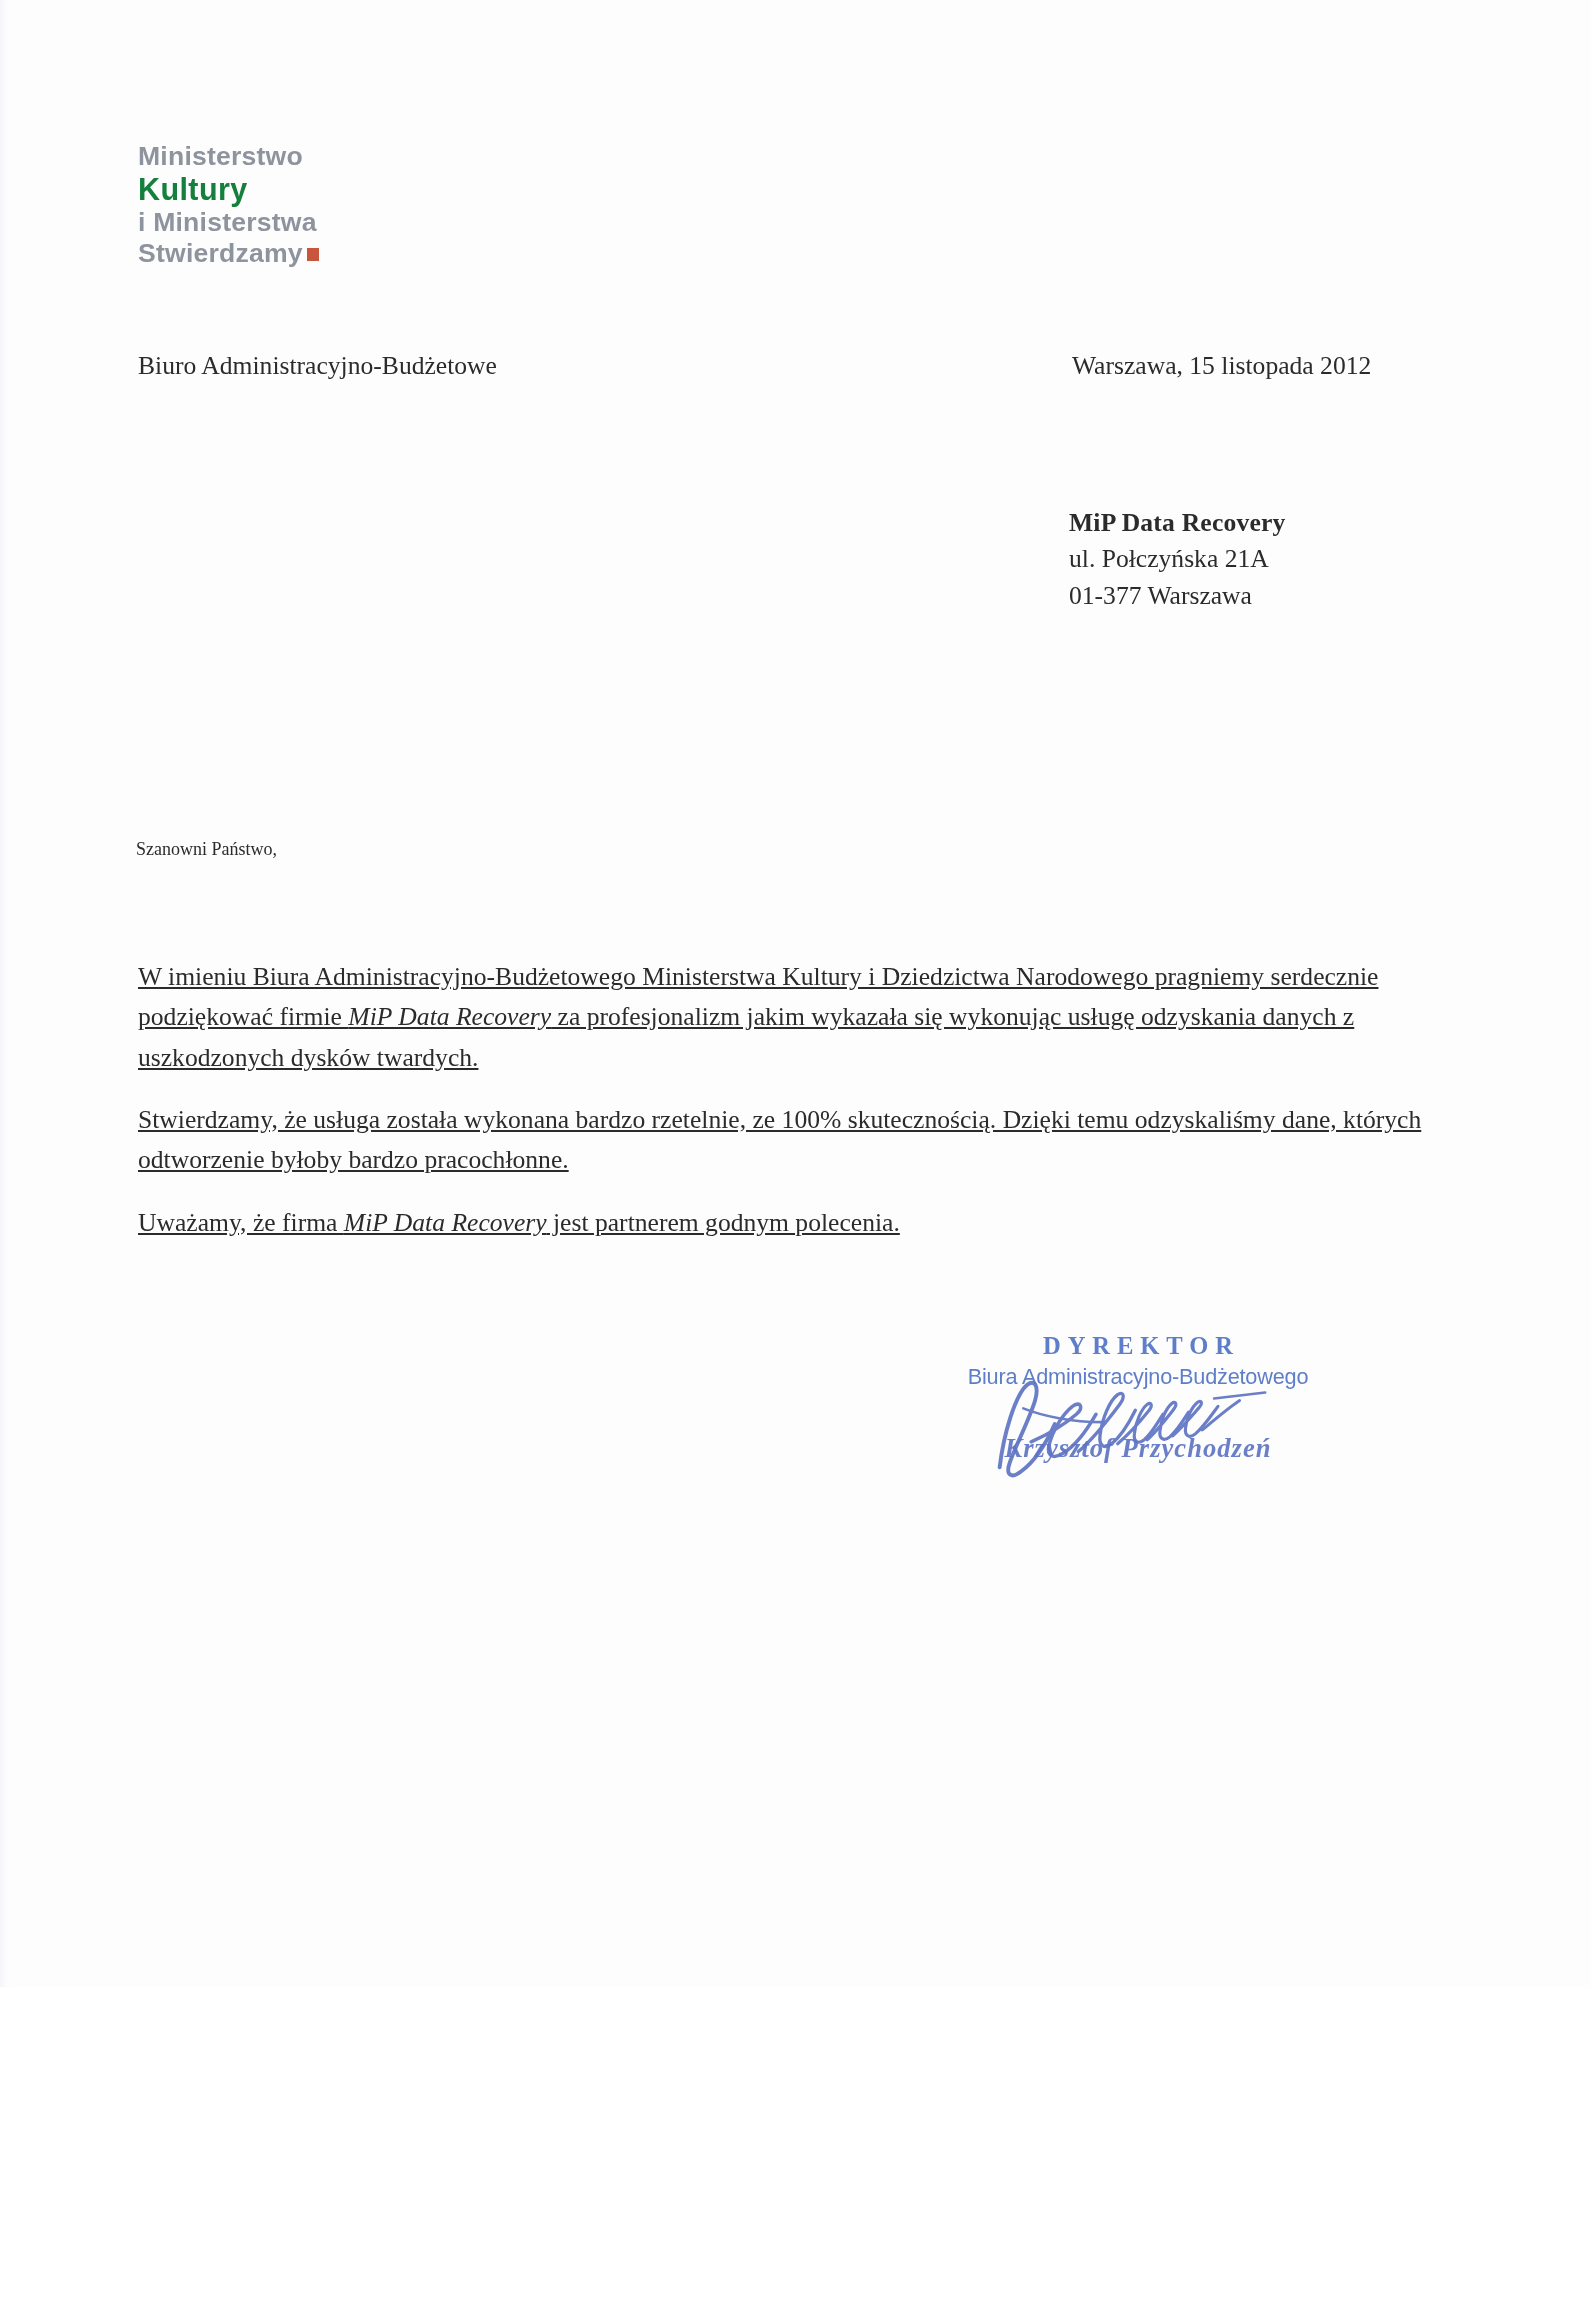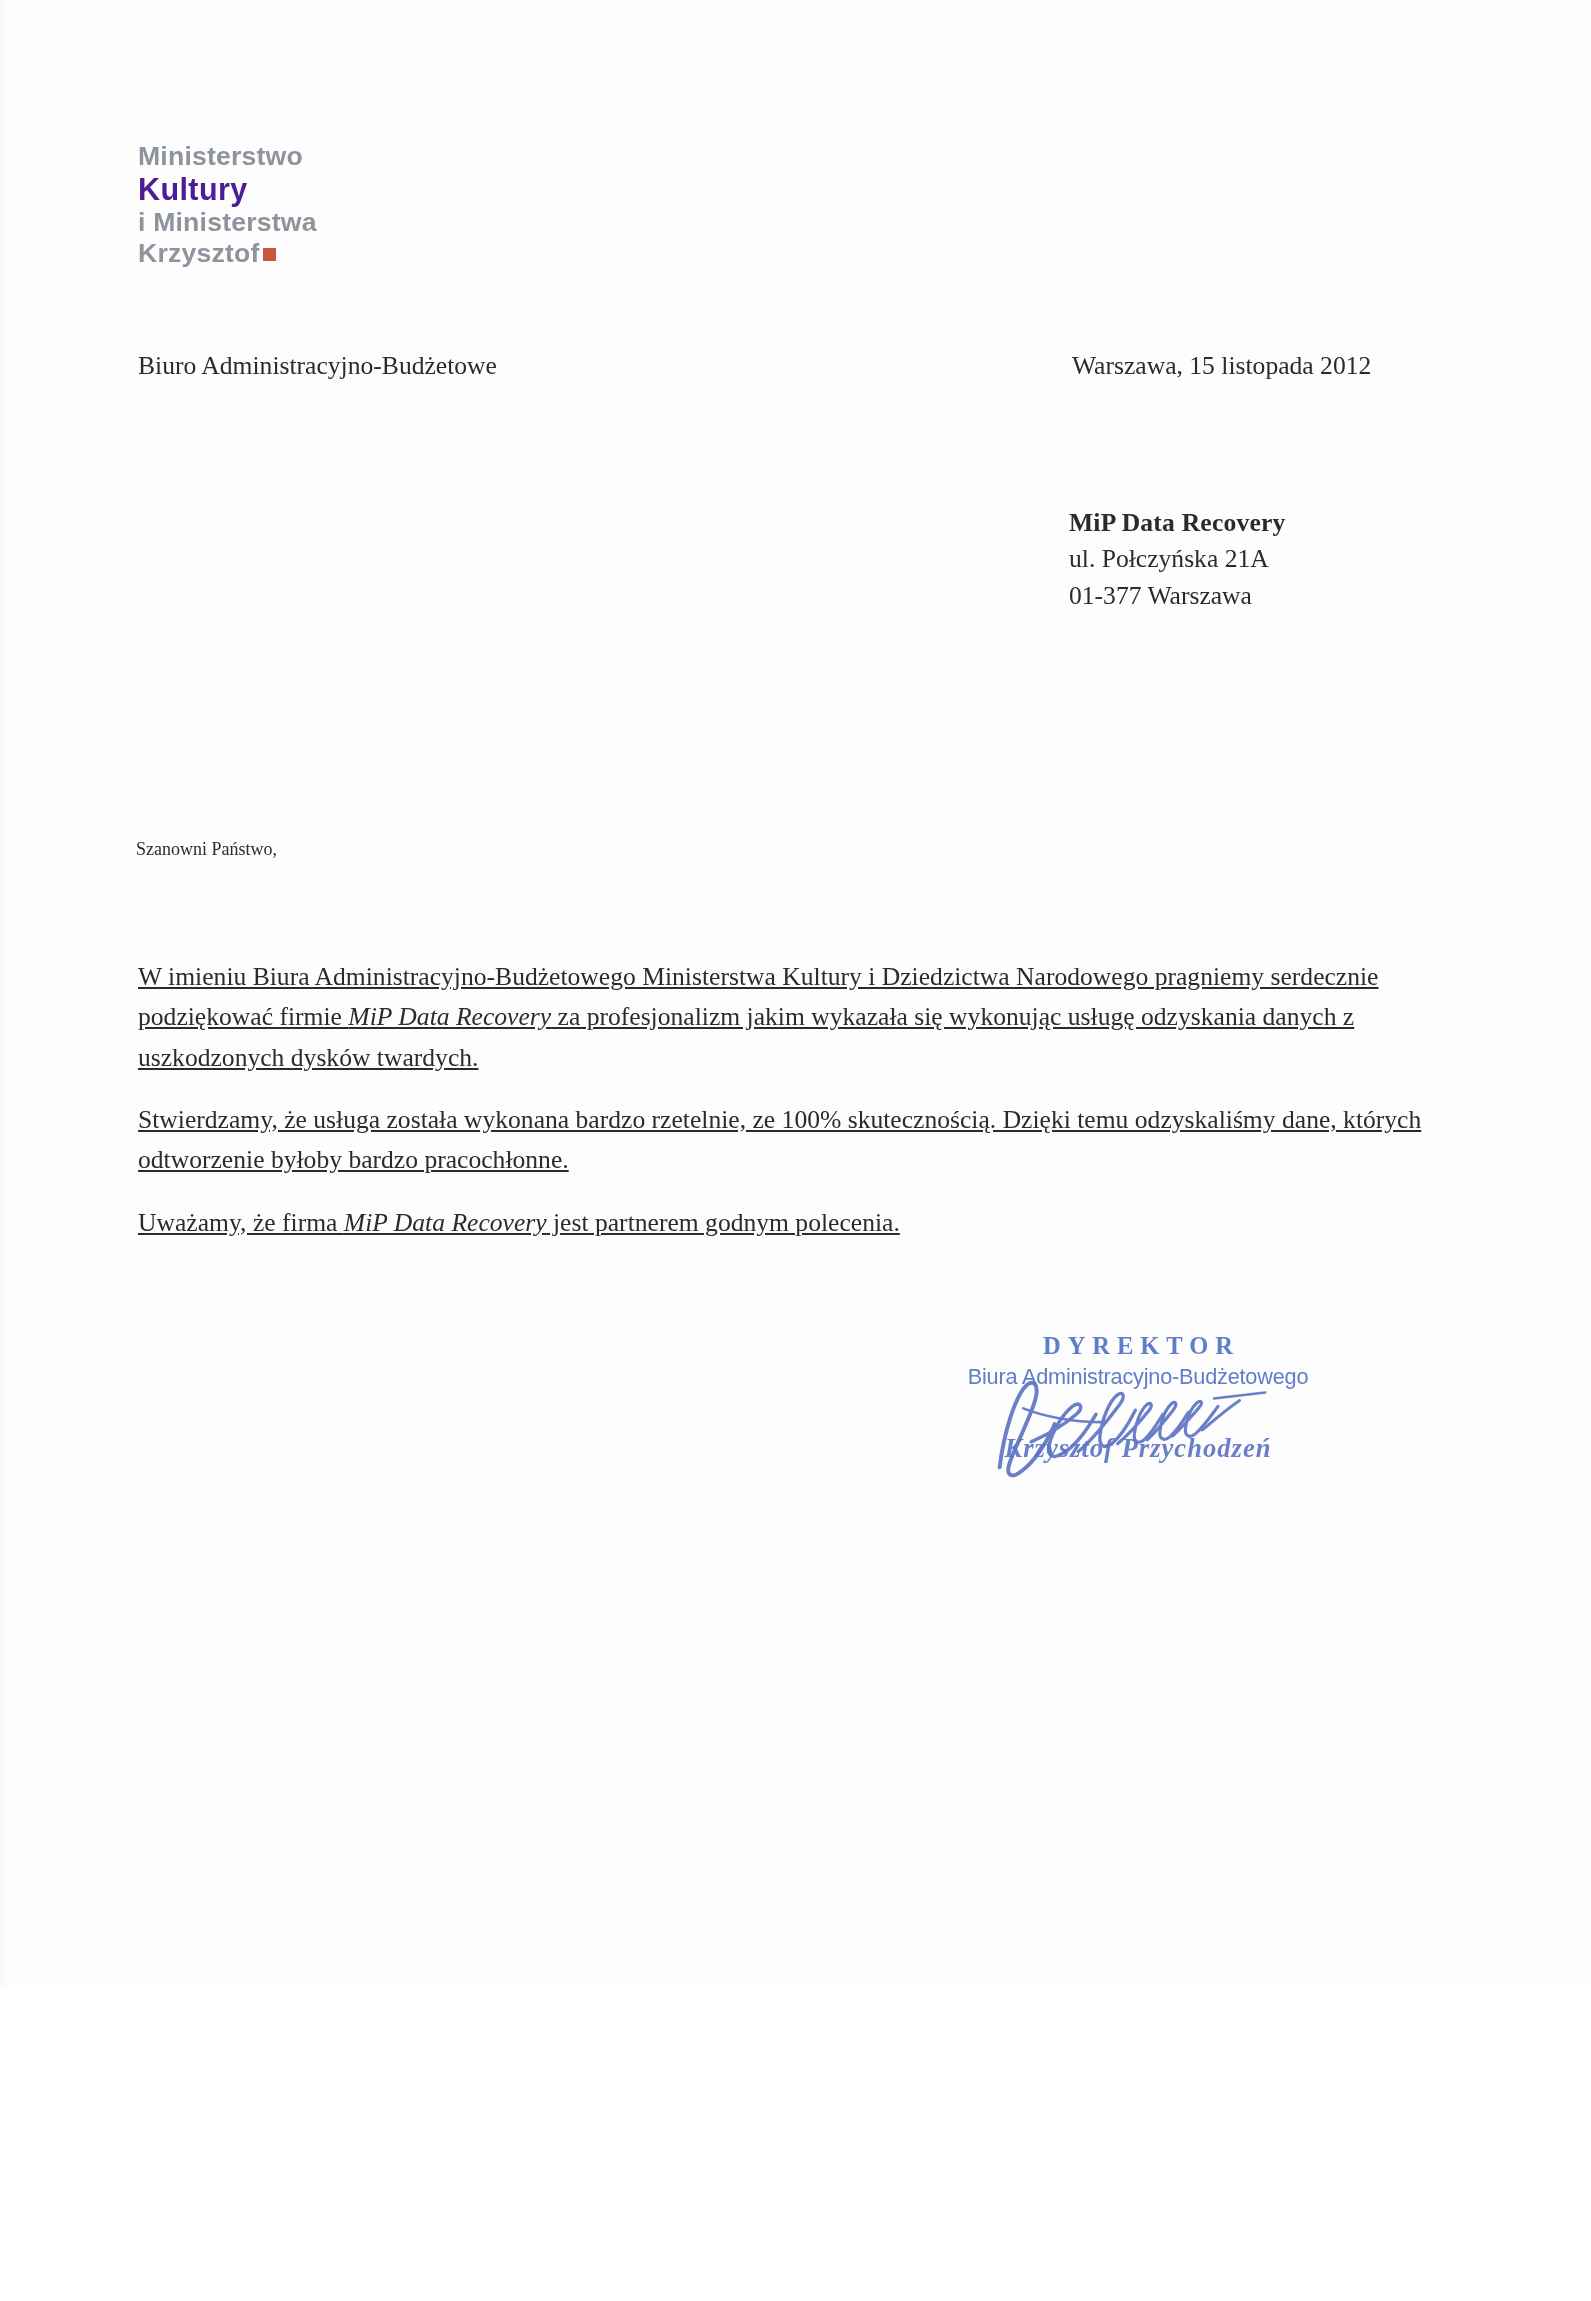--- a/index.html
+++ b/index.html
@@ -35,21 +35,21 @@
     font-family: "Liberation Sans", "DejaVu Sans", sans-serif;
     font-weight: bold;
     line-height: 1.16;
     letter-spacing: 0.2px;
   }
   .logo-line {
     font-size: 26.6px;
     white-space: nowrap;
   }
   .logo-gray { color: #8d949d; }
-  .logo-red  { color: #4c1d95; font-size: 30.5px; letter-spacing: 0.4px; }
+  .logo-red  { color: #15803d; font-size: 30.5px; letter-spacing: 0.4px; }
   .logo-dot {
     display: inline-block;
     width: 12.8px;
     height: 12.8px;
     background: #c8553d;
     margin-left: 3.9px;
     vertical-align: 1px;
   }
 
   
@@ -154,21 +154,21 @@
 <body>
 
 <div class="page">
 
   <div class="scan-edge"></div>
 
   <div class="logo">
     <div class="logo-line logo-gray">Ministerstwo</div>
     <div class="logo-line logo-red">Kultury</div>
     <div class="logo-line logo-gray">i Ministerstwa</div>
-    <div class="logo-line logo-gray"><span>Krzysztof</span><span class="logo-dot"></span></div>
+    <div class="logo-line logo-gray"><span>Stwierdzamy</span><span class="logo-dot"></span></div>
   </div>
 
   <div class="hdr-left">Biuro Administracyjno-Budżetowe</div>
   <div class="hdr-right">Warszawa, 15 listopada 2012</div>
 
   <div class="recipient">
     <div class="r-name">MiP Data Recovery</div>
     <div>ul. Połczyńska 21A</div>
     <div>01-377 Warszawa</div>
   </div>

